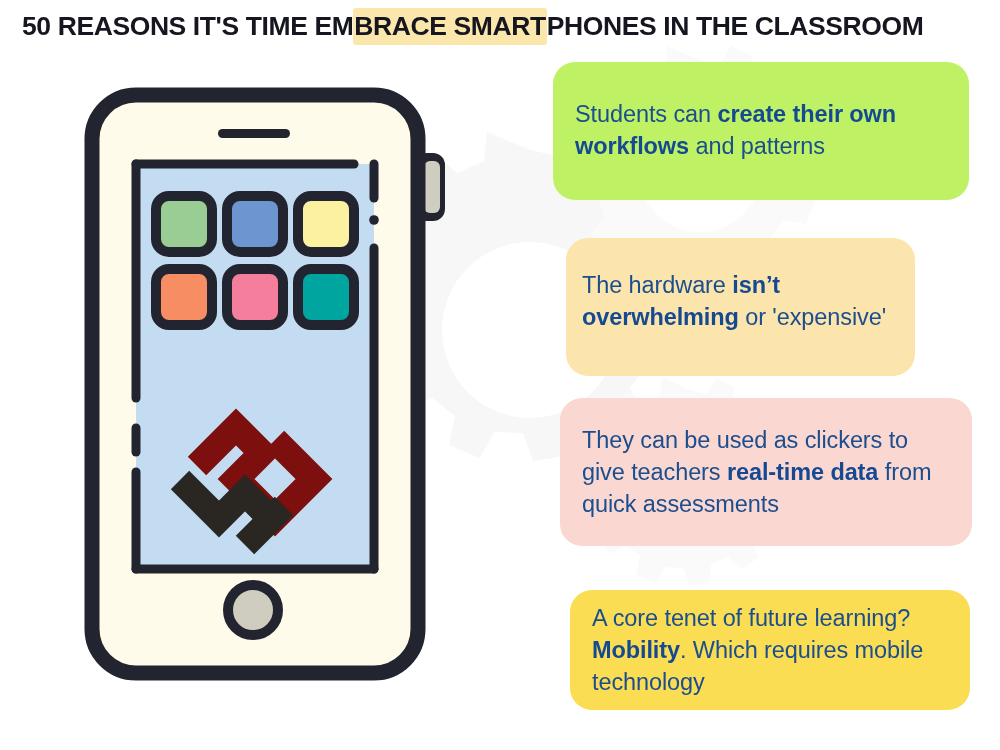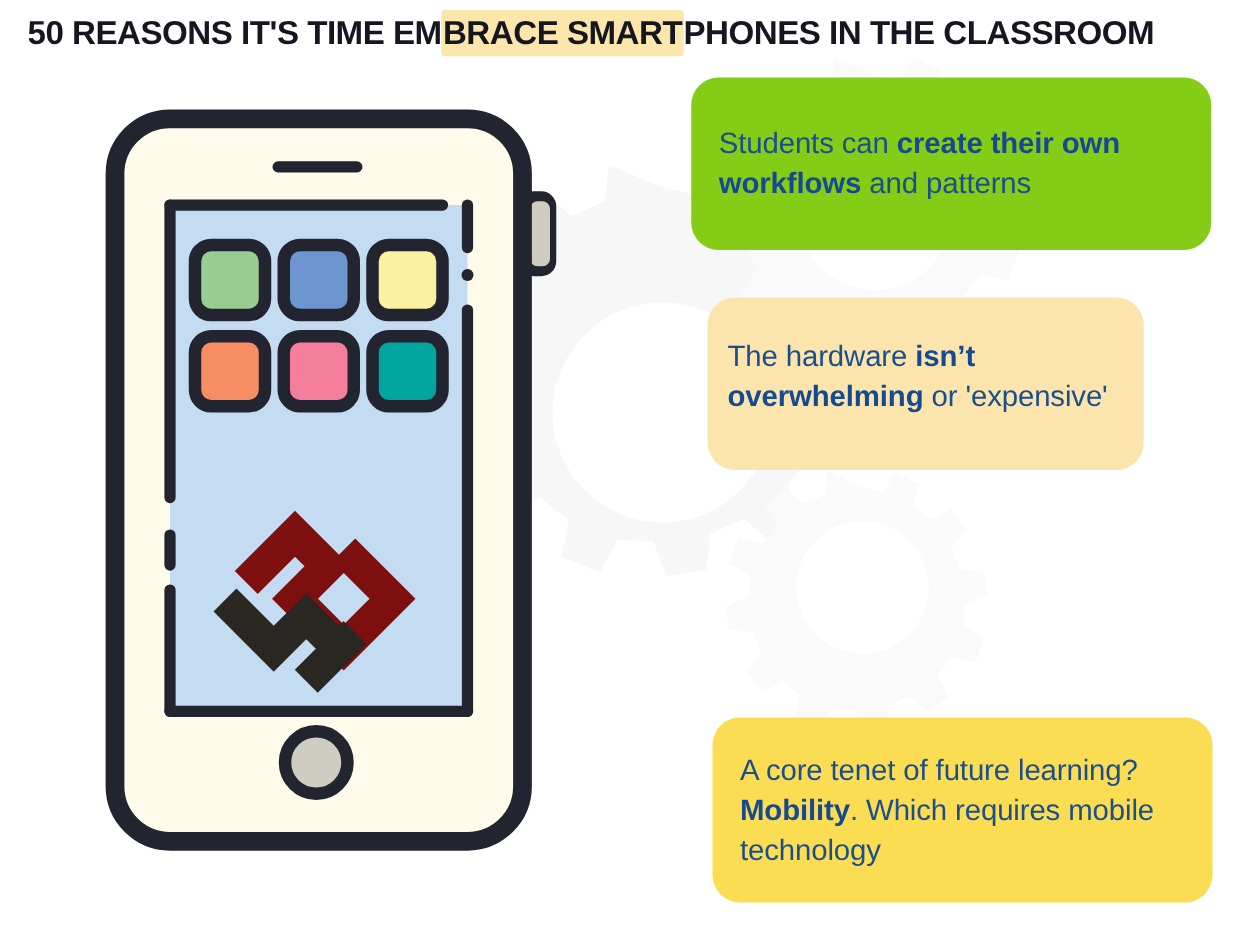--- a/index.html
+++ b/index.html
@@ -48,21 +48,21 @@
     line-height:32px;
     letter-spacing:-0.1px;
     font-weight:400;
   }
   .card .txt{display:block;width:100%;}
   .card b{font-weight:bold;color:#154a93;}
 
   #card-1{left:553px;top:62px;width:416px;height:138px;background:#cdeade;padding:0 26px 0 22px;}
   #card-2{left:566px;top:238px;width:349px;height:138px;background:#fbe5ac;padding:0 26px 12px 16px;}
   #card-3{left:560px;top:398px;width:412px;height:148px;background:#fad7d1;padding:0 22px 0 22px;}
-  #card-4{left:570px;top:574px;width:400px;height:148px;background:#fbdd53;padding:0 20px 0 22px;}
+  #card-4{left:570px;top:590px;width:400px;height:120px;background:#fbdd53;padding:0 20px 0 22px;}
 
   #card-1 .txt{margin-top:-2px;}
   #card-2 .txt{margin-top:0px;}
   #card-3 .txt{margin-top:0px;}
   #card-4 .txt{margin-top:0px;}
 </style>
 </head>
 <body>
 
 <div id="stage">
@@ -149,26 +149,29 @@
 
         <path d="M120 400 L159 439 L185 413 L211 439 L185 465 L224 426" stroke="#2a2723"></path>
       </g>
 
       <g>
         <circle cx="193" cy="530" r="25" fill="#cfcdc0" stroke="#22242f" stroke-width="10"></circle>
       </g>
     </svg>
   </div>
 
-  <div class="card" id="card-1" style="background: #84cc16; color: rgb(27, 78, 142);">
+  <div class="card" id="card-1" style="background: #bef264; color: rgb(27, 78, 142);">
     <span class="txt"><span>Students can </span><b>create their own workflows</b><span> and patterns</span></span>
   </div>
 
   <div class="card" id="card-2" style="background: rgb(251, 229, 172); color: rgb(27, 78, 142);">
     <span class="txt"><span>The hardware </span><b>isn’t overwhelming</b><span> or 'expensive'</span></span>
   </div>
 
+  <div class="card" id="card-3" style="background: rgb(250, 215, 209); color: rgb(27, 78, 142);">
+    <span class="txt"><span>They can be used as clickers to give teachers </span><b>real-time data</b><span> from quick assessments</span></span>
+  </div>
 
   <div class="card" id="card-4" style="background: rgb(251, 221, 83); color: rgb(27, 78, 142);">
     <span class="txt"><span>A core tenet of future learning? </span><b>Mobility</b><span>. Which requires mobile technology</span></span>
   </div>
 
 </div>
 
 </body></html>

